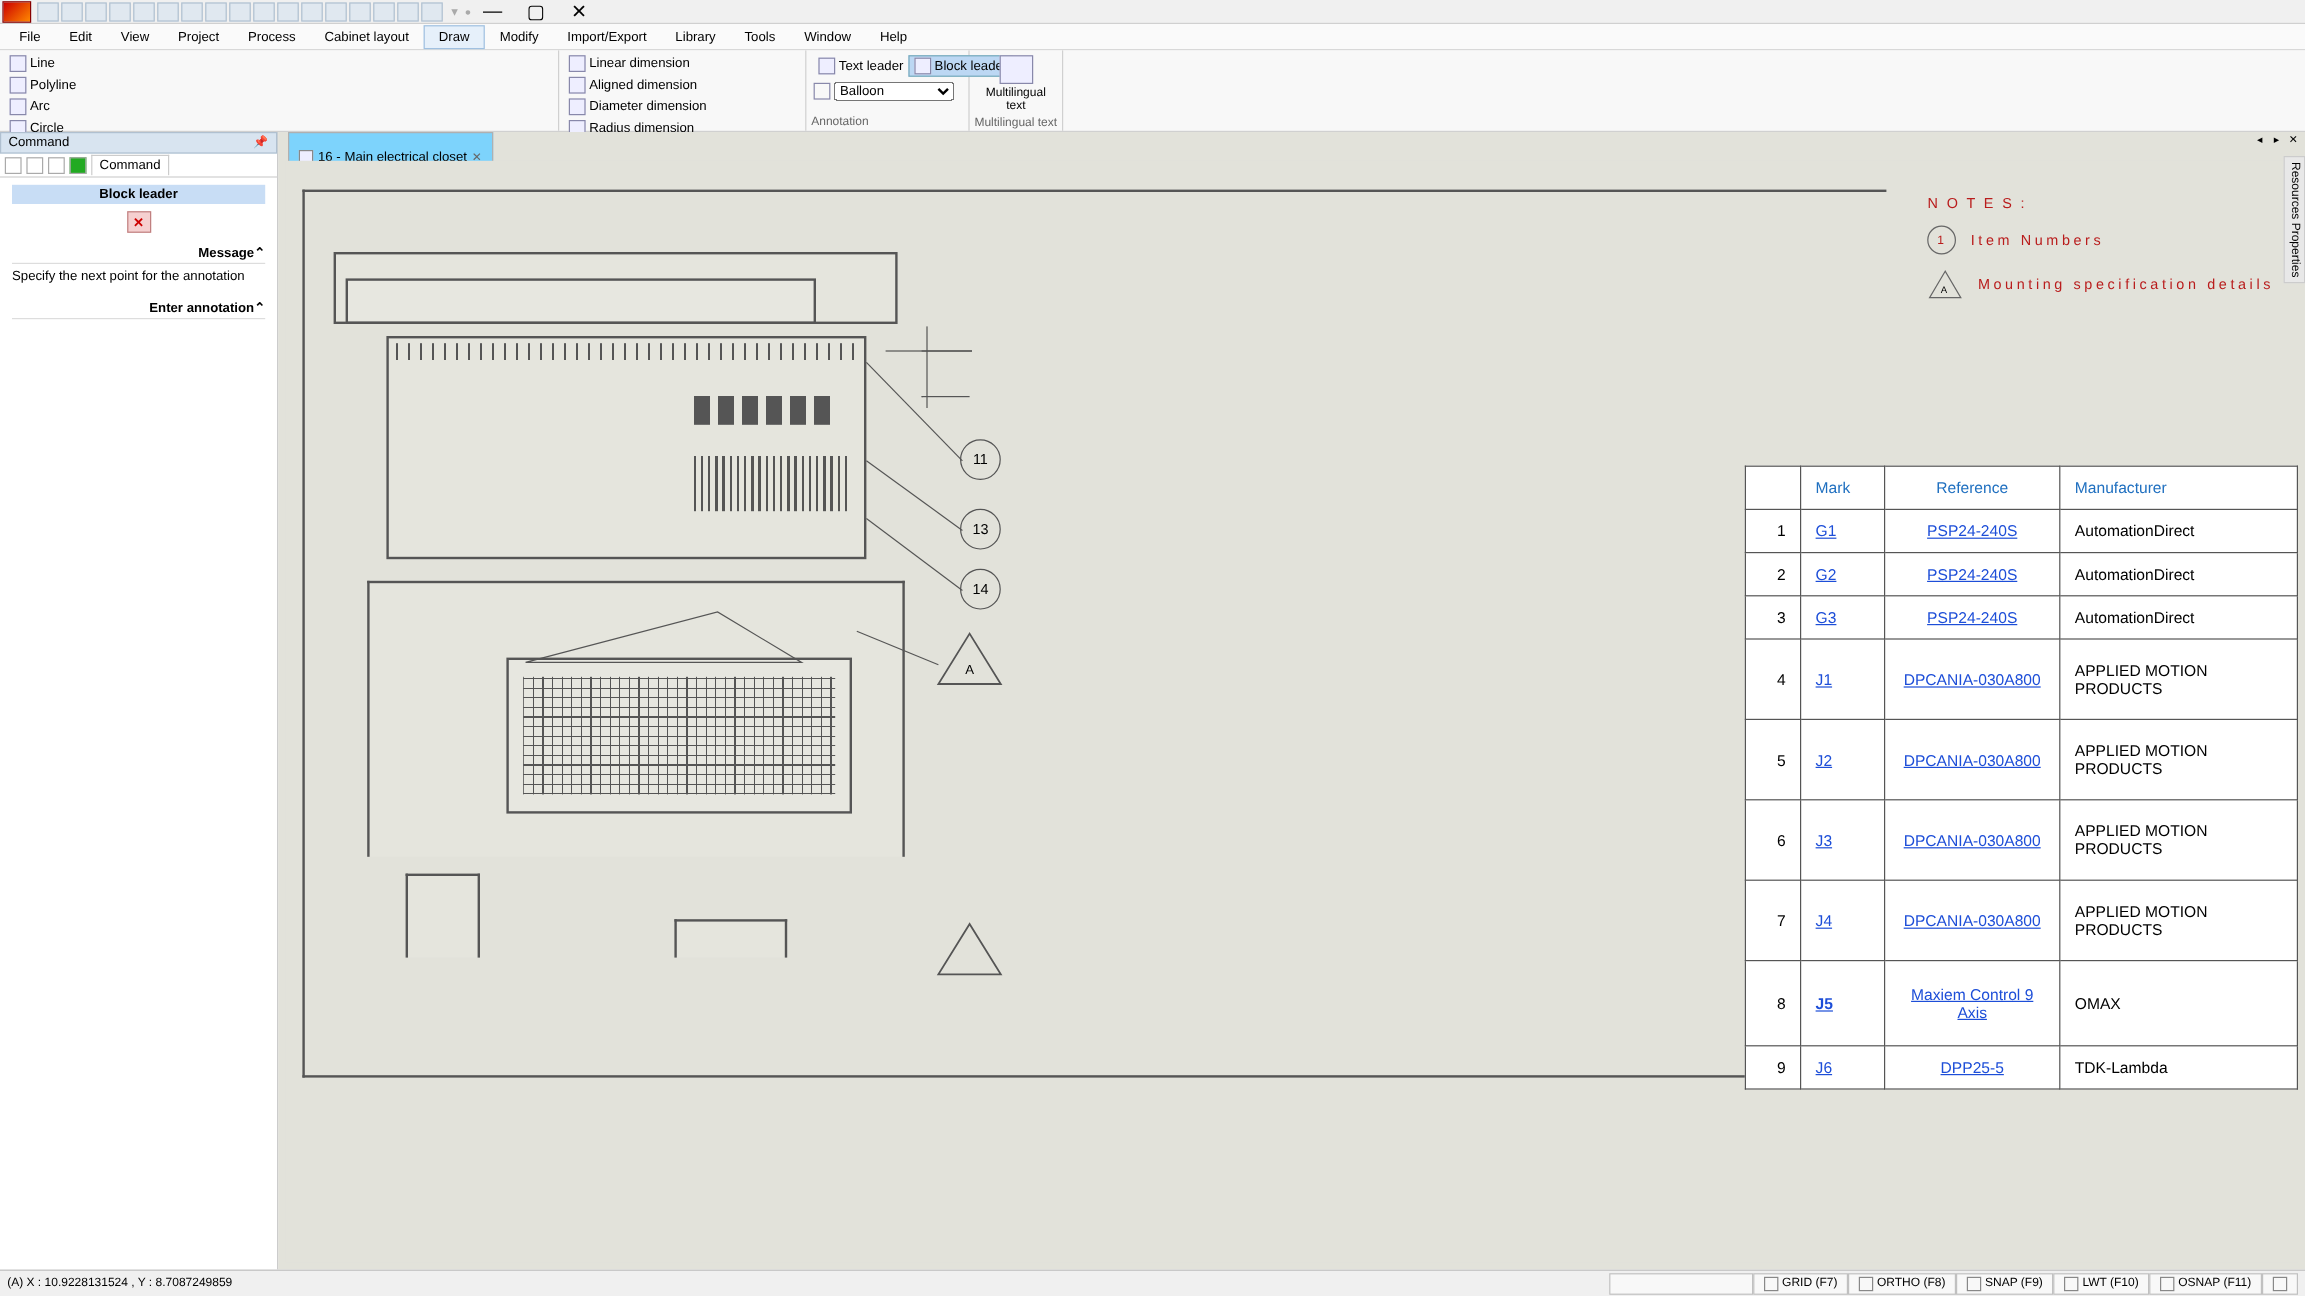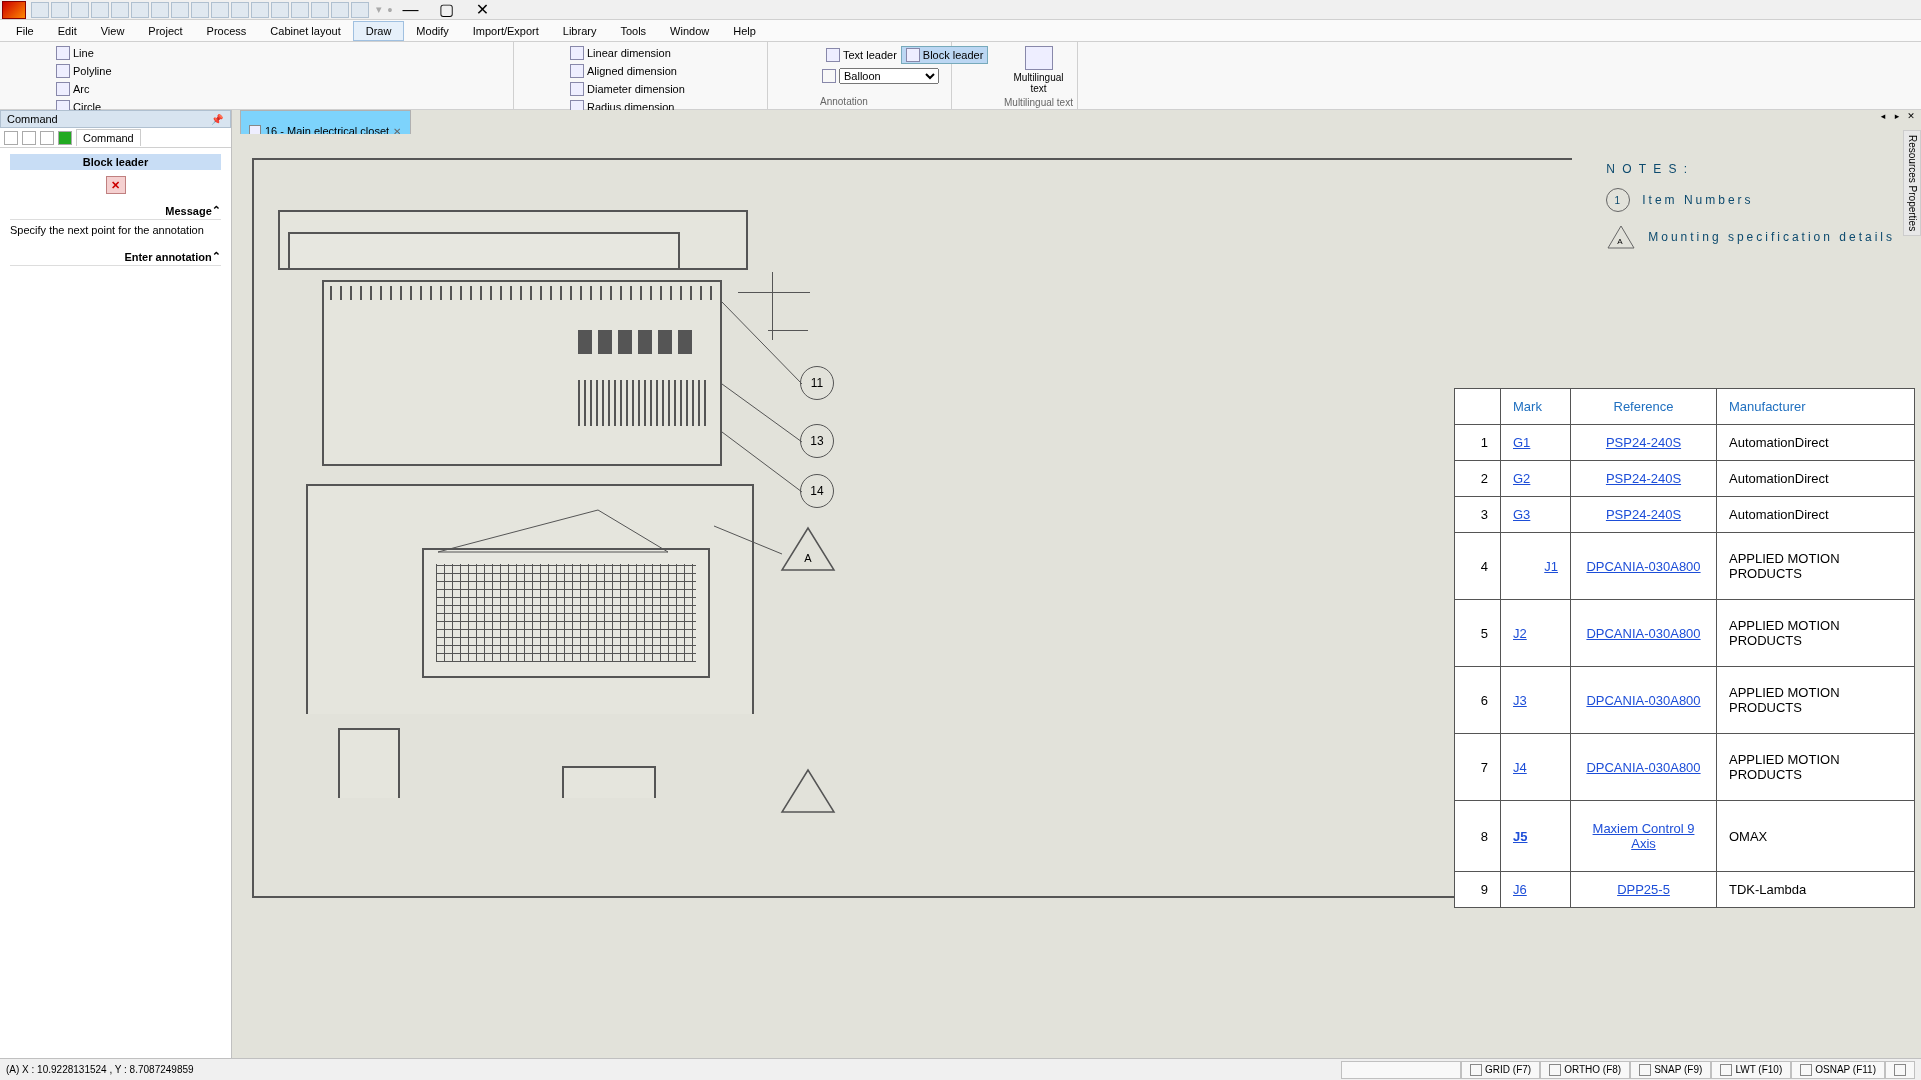--- a/index.html
+++ b/index.html
@@ -6,21 +6,21 @@
 body { font-family: "Segoe UI", Tahoma, sans-serif; font-size: 11px; background: #fff; width: 1921px; height: 1080px; overflow: hidden; position: relative; }
 .titlebar { height: 20px; background: #f0f0f0; display: flex; align-items: center; padding: 0 2px; border-bottom: 1px solid #d0d0d0; }
 .titlebar .logo { width: 24px; height: 18px; background: linear-gradient(135deg, #c00, #f80); border: 1px solid #800; margin-right: 4px; }
 .titlebar .qat-btn { width: 18px; height: 16px; background: #e0e8f0; border: 1px solid #b0c0d0; margin: 0 1px; }
 .titlebar .title-text { flex: 1; text-align: left; padding-left: 20px; font-size: 11px; }
 .titlebar .win-btn { width: 36px; height: 18px; display: flex; align-items: center; justify-content: center; font-size: 16px; }
 .menubar { height: 22px; background: #fafafa; display: flex; align-items: center; padding: 0 4px; border-bottom: 1px solid #d0d0d0; }
 .menubar .menu-item { padding: 3px 12px; cursor: pointer; }
 .menubar .menu-item.active { background: #e6f0fa; border: 1px solid #a0c0e0; }
 .ribbon { height: 68px; background: #f8f8f8; display: flex; border-bottom: 1px solid #d0d0d0; }
-.ribbon-group { border-right: 1px solid #d0d0d0; display: flex; flex-direction: column; padding: 2px 4px; margin-left: 48px; }
+.ribbon-group { border-right: 1px solid #d0d0d0; display: flex; flex-direction: column; padding: 2px 4px; }
 .ribbon-group-content { flex: 1; display: flex; flex-direction: column; flex-wrap: wrap; align-content: flex-start; }
 .ribbon-group-label { text-align: left; font-size: 10px; color: #666; padding-top: 1px; }
 .ribbon-cmd { display: flex; align-items: center; padding: 1px 4px; font-size: 11px; cursor: pointer; white-space: nowrap; height: 18px; }
 .ribbon-cmd .ico { width: 14px; height: 14px; margin-right: 3px; border: 1px solid #88a; background: #eef; }
 .ribbon-cmd.active { background: #bcd7f3; border: 1px solid #7ab; }
 .ribbon-big { display: flex; flex-direction: column; align-items: center; padding: 2px 8px; }
 .ribbon-big .ico-big { width: 28px; height: 24px; border: 1px solid #88a; background: #eef; }
 .ribbon-big span { font-size: 10px; text-align: center; line-height: 11px; margin-top: 2px; }
 .panel-header { background: #d8e4f0; border: 1px solid #b0c0d0; padding: 2px 6px; font-size: 11px; display: flex; align-items: center; justify-content: space-between; }
 .pin { font-size: 10px; }
@@ -35,21 +35,21 @@
 .section-hdr { display: flex; justify-content: flex-end; align-items: center; font-weight: bold; font-size: 11px; border-bottom: 1px solid #ddd; padding: 2px 0; }
 .section-body { padding: 4px 0; font-size: 11px; }
 .coord-input { width: 190px; border: 1px solid #999; height: 18px; }
 .check-btn { width: 18px; height: 18px; background: #d8f0d8; border: 1px solid #8a8; color: #080; display: inline-flex; align-items: center; justify-content: center; vertical-align: top; }
 .canvas-area { flex: 1; background: #e2e2da; position: relative; }
 .doc-tab { position: absolute; top: 0; left: 8px; background: #7dd3fc; border: 1px solid #b0b0b0; padding: 14px 8px; display: flex; align-items: center; gap: 4px; font-size: 11px; justify-content: flex-end; }
 .doc-tab .doc-ico { width: 12px; height: 12px; border: 1px solid #888; background: #eef; }
 .drawing { position: absolute; top: 24px; left: 6px; right: 6px; bottom: 6px; background: #e2e2da; }
 .sheet-border { position: absolute; top: 24px; left: 14px; width: 1320px; height: 740px; border: 2px solid #555; border-right: none; }
 .panel-box { position: absolute; border: 2px solid #555; background: rgba(255,255,255,0.1); }
-.notes { position: absolute; top: 28px; right: 20px; font-size: 12px; color: #0c4a6e; letter-spacing: 2px; }
+.notes { position: absolute; top: 28px; right: 20px; font-size: 12px; color: #b91c1c; letter-spacing: 2px; }
 .note-item { display: flex; align-items: center; margin-top: 12px; gap: 12px; }
 .circle-num { width: 24px; height: 24px; border: 1px solid #666; border-radius: 50%; display: flex; align-items: center; justify-content: center; font-size: 10px; }
 .bom-table { position: absolute; top: 254px; right: 0; border-collapse: collapse; background: #fff; }
 .bom-table td, .bom-table th { border: 1.5px solid #555; padding: 10px 12px; font-size: 13px; text-align: left; }
 .bom-table th { color: #2070c0; font-weight: normal; }
 .bom-table .num-col { text-align: right; width: 46px; }
 .bom-table .link { color: #1d4ed8; text-decoration: underline; }
 .balloon { position: absolute; width: 34px; height: 34px; border: 1.5px solid #555; border-radius: 50%; display: flex; align-items: center; justify-content: center; font-size: 12px; background: #e2e2da; }
 .statusbar { position: absolute; bottom: 0; left: 0; right: 0; height: 22px; background: #f0f0f0; border-top: 1px solid #c0c0c0; display: flex; align-items: center; padding: 0 6px; font-size: 10px; }
 .statusbar .status-right { margin-left: auto; display: flex; gap: 0; }
@@ -371,21 +371,21 @@
     <td style="">AutomationDirect</td>
             </tr>
             <tr>
               <td class="num-col" style="">3</td>
     <td style=""><span class="link">G3</span></td>
     <td style="text-align:center;"><span class="link">PSP24-240S</span></td>
     <td style="">AutomationDirect</td>
             </tr>
             <tr>
               <td class="num-col" style="padding-top:18px;padding-bottom:18px;">4</td>
-    <td style="padding-top:18px;padding-bottom:18px;text-align:right;"><span class="link">J1</span></td>
+    <td style="padding-top:18px;padding-bottom:18px;"><span class="link">J1</span></td>
     <td style="text-align:center;padding-top:18px;padding-bottom:18px;"><span class="link">DPCANIA-030A800</span></td>
     <td style="padding-top:18px;padding-bottom:18px;">APPLIED MOTION PRODUCTS</td>
             </tr>
             <tr>
               <td class="num-col" style="padding-top:18px;padding-bottom:18px;">5</td>
     <td style="padding-top:18px;padding-bottom:18px;"><span class="link">J2</span></td>
     <td style="text-align:center;padding-top:18px;padding-bottom:18px;"><span class="link">DPCANIA-030A800</span></td>
     <td style="padding-top:18px;padding-bottom:18px;">APPLIED MOTION PRODUCTS</td>
             </tr>
             <tr>

